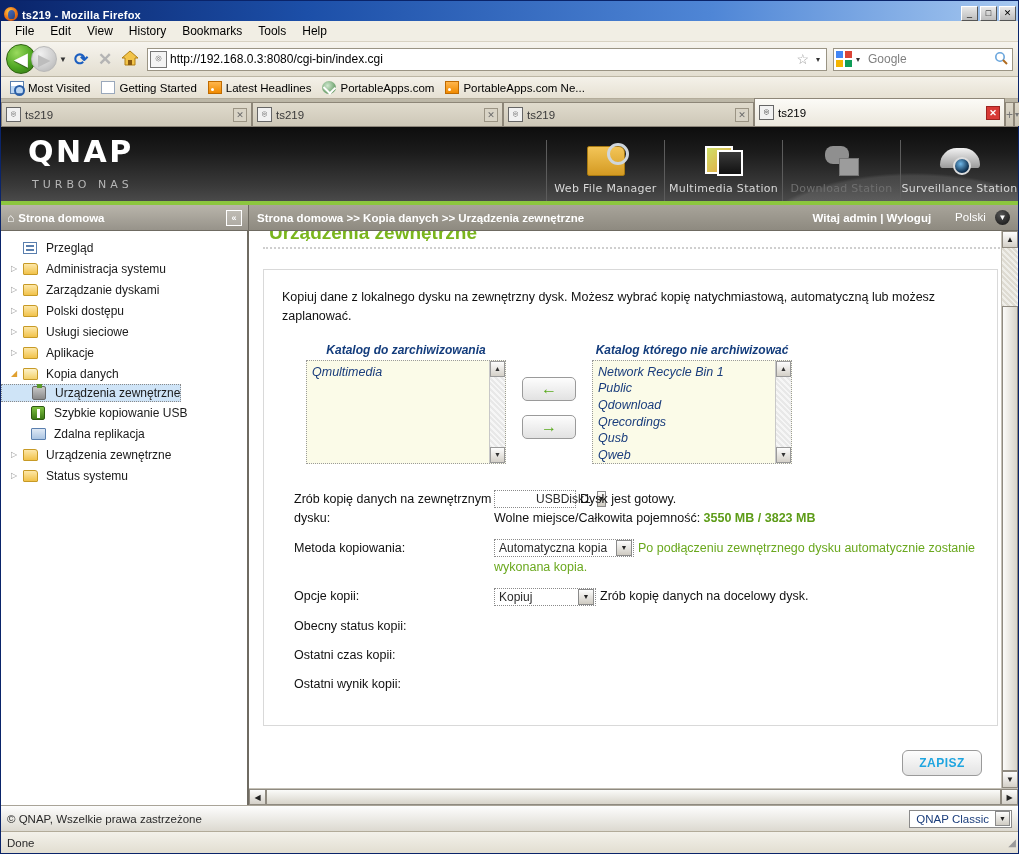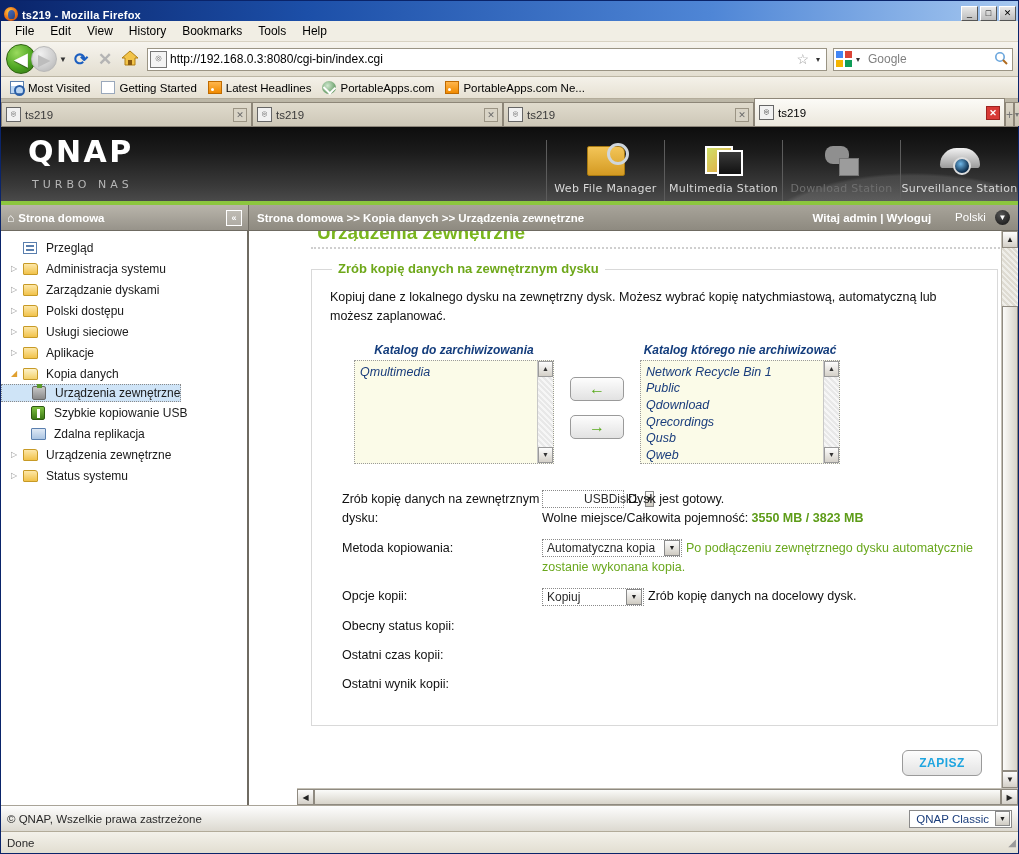--- a/index.html
+++ b/index.html
@@ -237,21 +237,21 @@
   #crumb-path { white-space: nowrap; }
   #crumb-user { margin-left: auto; white-space: nowrap; }
   #crumb-lang { margin-left: 24px; font-weight: normal; white-space:nowrap; }
   #crumb-lang-caret {
     display:inline-block; width:15px;height:15px;border-radius:50%;
     background: radial-gradient(circle at 40% 30%,#555,#111);
     color:#fff;font-size:8px;text-align:center;line-height:15px;margin-left:6px;
     vertical-align:middle;
   }
   
-  #cols { flex: 1 1 auto; display: flex; min-height: 0; gap: 48px; }
+  #cols { flex: 1 1 auto; display: flex; min-height: 0; }
   #sidebar {
     width: 248px; flex: 0 0 248px;
     background: #fff; border-right: 2px solid #6f6b62;
     display: flex; flex-direction: column;
     overflow: hidden;
   }
   #nav-tree { padding: 6px 0 0 0; flex: 1 1 auto; }
   .nav-row {
     height: 21px; display: flex; align-items: center;
     font-size: 12px; color: #1a1a1a; padding-left: 10px; white-space: nowrap;
@@ -649,21 +649,20 @@
         </div>
       </div>
 
       <div id="main">
         <div id="main-scroll">
 
           <div id="page-title">Urządzenia zewnętrzne</div>
           <div id="dotted-rule"></div>
 
           <div id="fieldset">
-            <div id="fieldset-legend">Zrób kopię danych na zewnętrznym dysku</div>
 
             <div id="intro">Kopiuj dane z lokalnego dysku na zewnętrzny dysk. Możesz wybrać kopię natychmiastową, automatyczną lub możesz zaplanować.</div>
 
             <div id="dual">
               <div class="listcol">
                 <div class="lhead">Katalog do zarchiwizowania</div>
                 <div class="listbox">
                   <div class="items">
                     <div>Qmultimedia</div>
                   </div>

